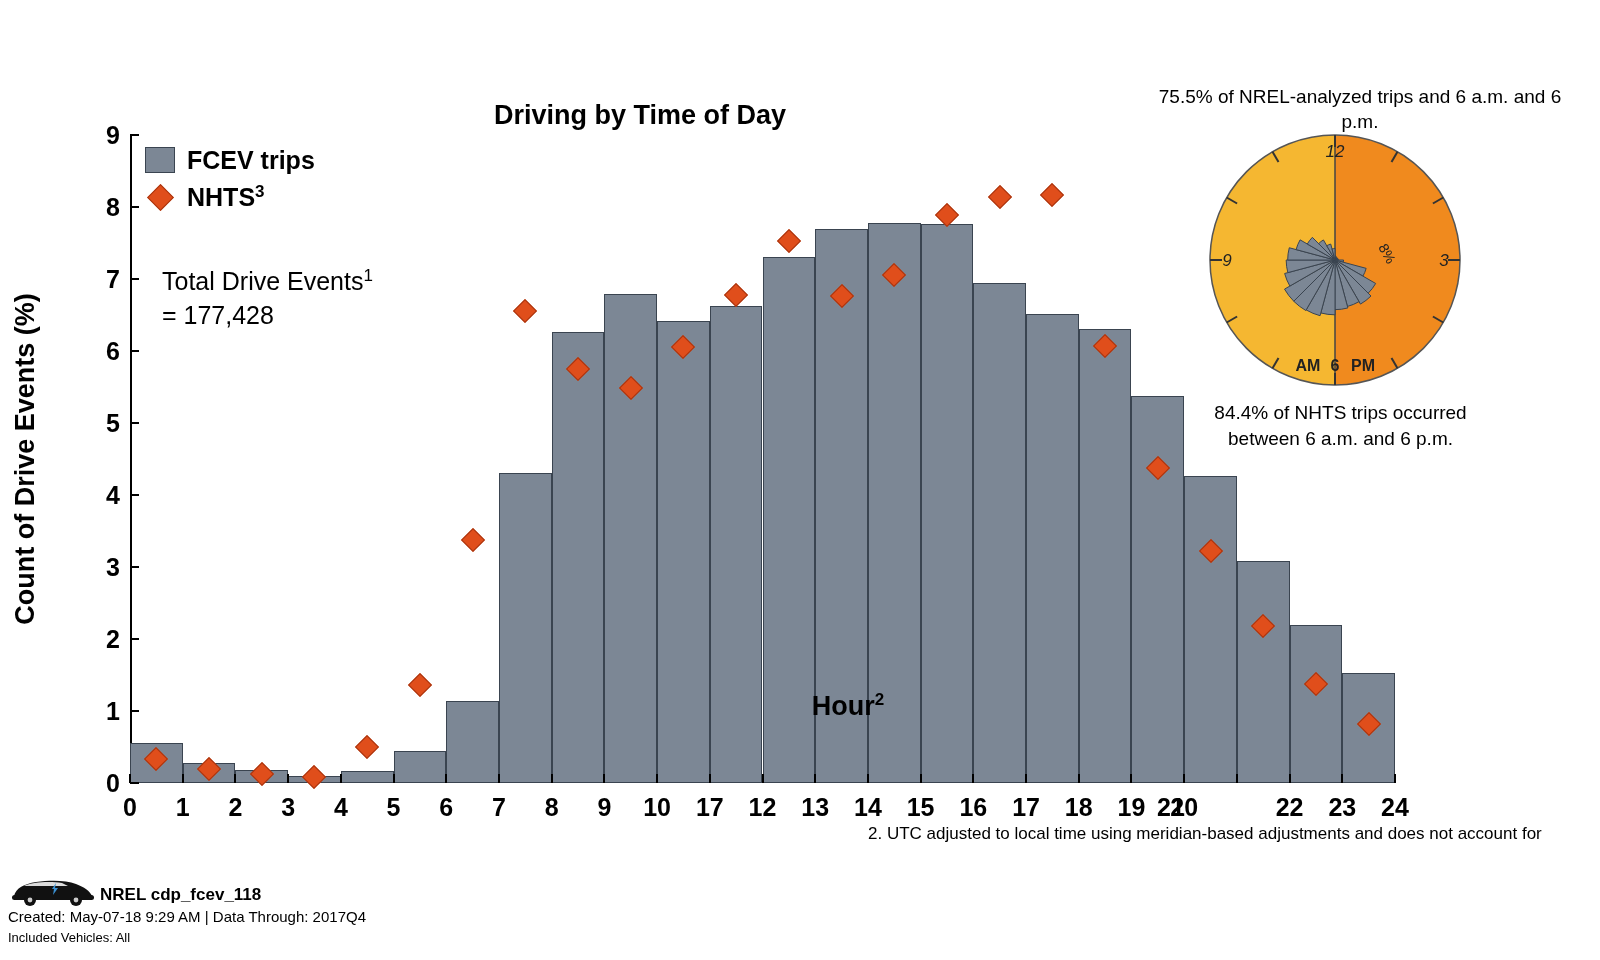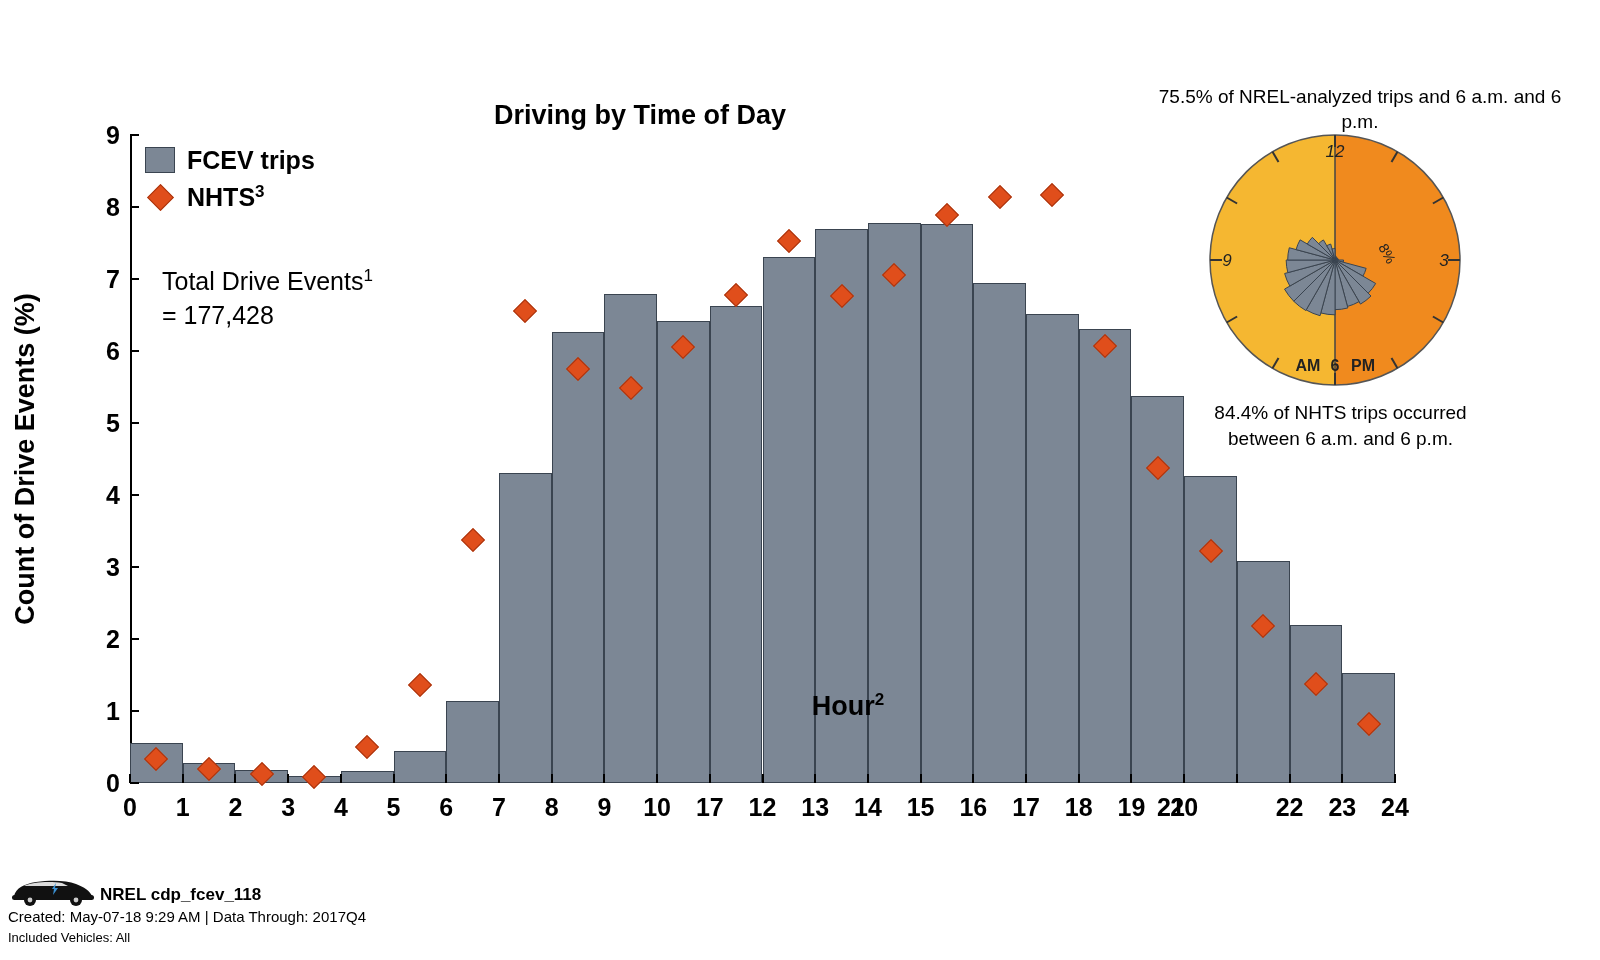--- a/index.html
+++ b/index.html
@@ -261,20 +261,21 @@
     <text x="27" y="141" font-size="17" font-style="italic" text-anchor="middle" fill="#222">9</text>
     <text x="135" y="246" font-size="16" font-weight="bold" text-anchor="middle" fill="#222">6</text>
     <text x="108" y="246" font-size="16" font-weight="bold" text-anchor="middle" fill="#222">AM</text>
     <text x="163" y="246" font-size="16" font-weight="bold" text-anchor="middle" fill="#222">PM</text>
     <text x="178" y="122" font-size="14" fill="#222" transform="rotate(62 178 122)">8%</text>
   </svg>
 </div>
 <div id="rose-note-bottom">84.4% of NHTS trips occurred between 6 a.m. and 6 p.m.</div>
 
 <div id="footnotes">
+  <div>2. UTC adjusted to local time using meridian-based adjustments and does not account for</div>
 </div>
 
 <div id="car-block">
   <svg width="86" height="34" viewBox="0 0 86 34">
     <path d="M4 24 C6 16 14 12 26 10 C40 8 56 8 66 12 C74 15 80 19 82 24 Z" fill="#111"></path>
     <path d="M14 14 C22 10 40 9 52 11 L58 14 Z" fill="#fff" opacity="0.85"></path>
     <rect x="2" y="23" width="82" height="5" rx="2.5" fill="#111"></rect>
     <circle cx="20" cy="28" r="6" fill="#111"></circle>
       <circle cx="20" cy="28" r="2.4" fill="#ccc"></circle>
     <circle cx="66" cy="28" r="6" fill="#111"></circle>

